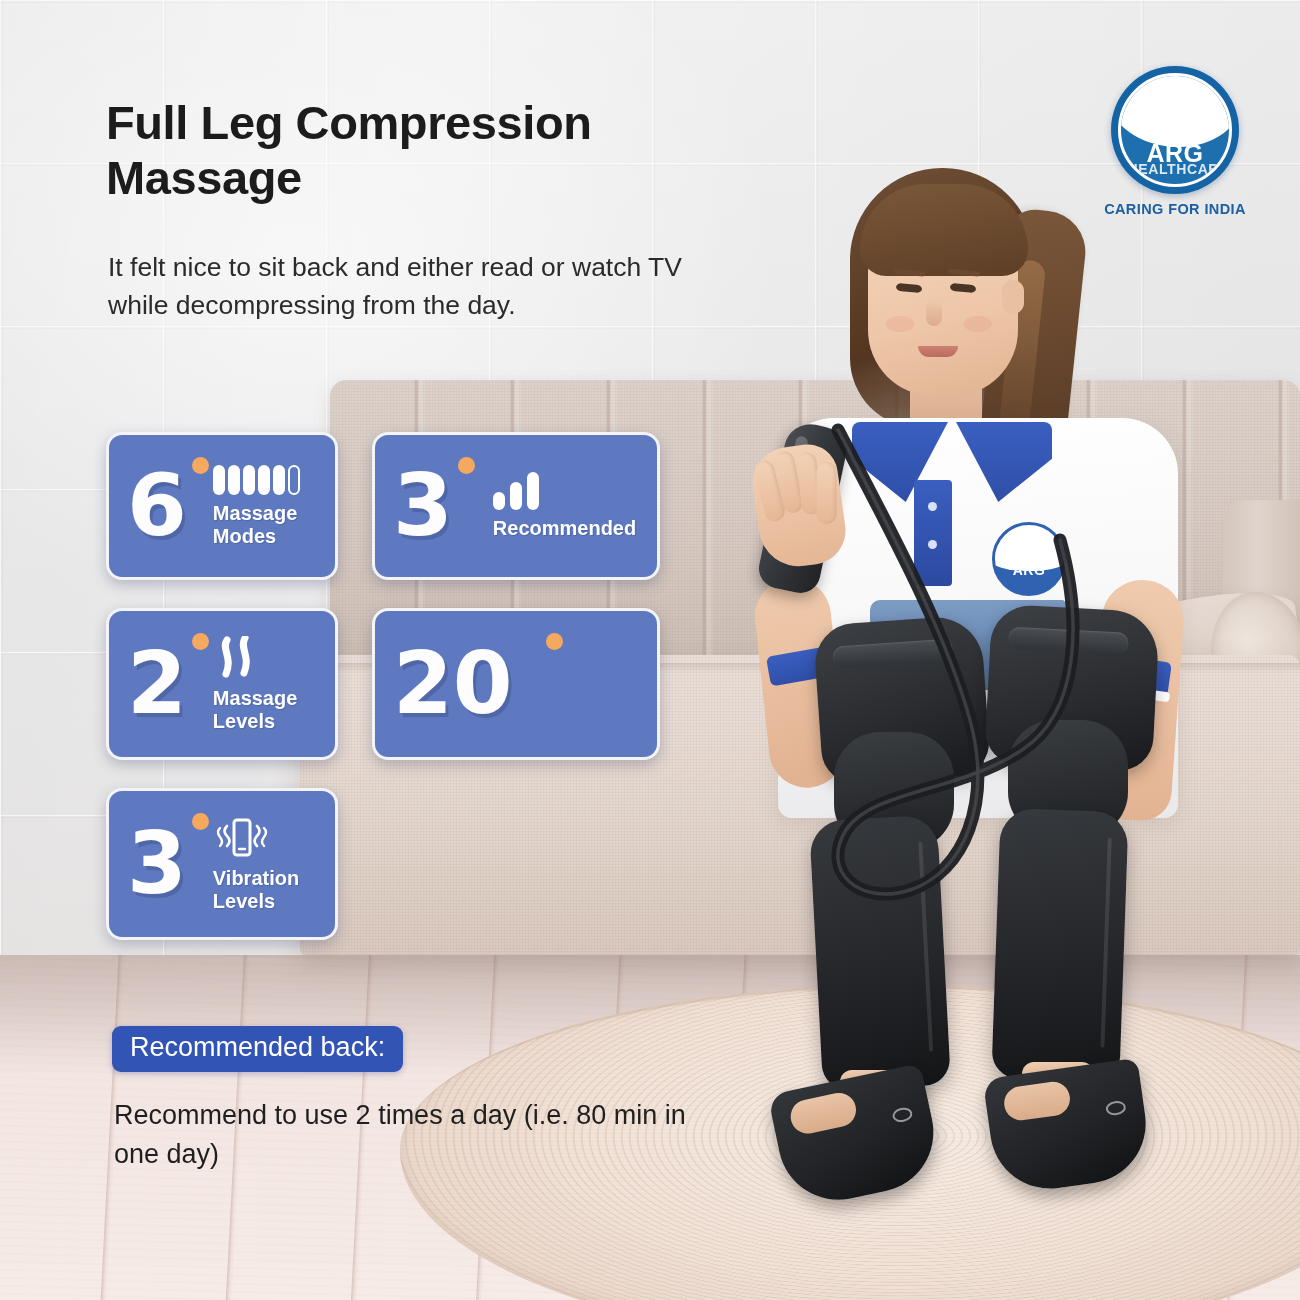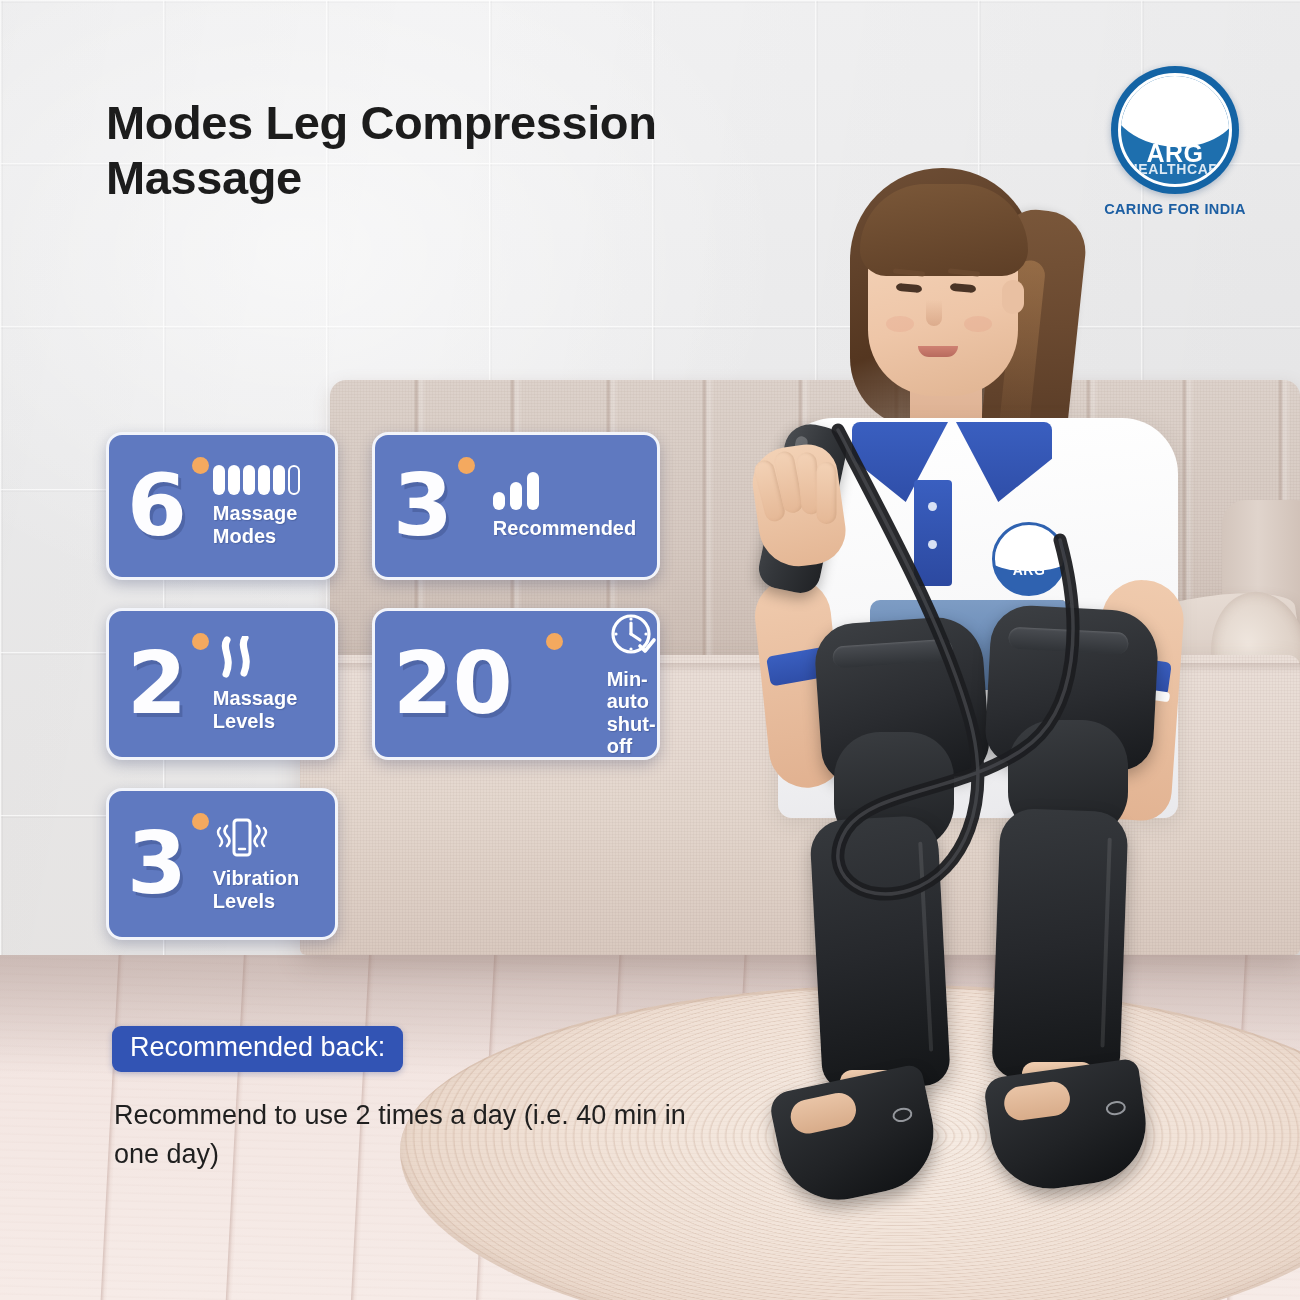--- a/index.html
+++ b/index.html
@@ -600,21 +600,22 @@
              C 100 486, 60 452, 86 410 C 112 370, 200 372, 262 330
              C 320 292, 322 200, 300 120" fill="none" stroke="#1c1e21" stroke-width="13" stroke-linecap="round" opacity=".95"></path>
     <path d="M78 10 C 130 110, 185 210, 210 300 C 232 382, 205 452, 150 470
              C 100 486, 60 452, 86 410 C 112 370, 200 372, 262 330
              C 320 292, 322 200, 300 120" fill="none" stroke="#55585d" stroke-width="3.5" stroke-linecap="round" opacity=".55"></path>
   </svg>
 </div>
 
 <div id="overlay">
 
-  <div class="title">Modes Leg Compression Massage</div>
+  <div class="title">Full Leg Compression Massage</div>
+  <div class="subtitle">It felt nice to sit back and either read or watch TV while decompressing from the day.</div>
 
   <div class="card" id="card-modes">
     <span class="num">6</span>
     <span class="dot"></span>
     <div class="body">
       <span class="bars6">
         <i></i>
           <i></i>
           <i></i>
           <i></i>
@@ -646,53 +647,40 @@
         <path d="M14 4 C 8 13, 20 21, 13 38" fill="none" stroke="#fff" stroke-width="7" stroke-linecap="round"></path>
         <path d="M32 2 C 26 12, 38 20, 31 37" fill="none" stroke="#fff" stroke-width="7" stroke-linecap="round"></path>
       </svg>
       <span class="label">Massage Levels</span>
     </div>
   </div>
 
   <div class="card" id="card-shutoff">
     <span class="num">20</span>
     <span class="dot"></span>
-    <div class="body" style="margin-left:16px;">
-      <svg width="52" height="50" viewBox="0 0 52 50">
-        <circle cx="24" cy="23" r="18" fill="none" stroke="#fff" stroke-width="3.2"></circle>
-        <line x1="24" y1="23" x2="24" y2="12" stroke="#fff" stroke-width="3.2" stroke-linecap="round"></line>
-        <line x1="24" y1="23" x2="33" y2="29" stroke="#fff" stroke-width="3.2" stroke-linecap="round"></line>
-        <circle cx="24" cy="8" r="1.6" fill="#fff"></circle>
-        <circle cx="39" cy="23" r="1.6" fill="#fff"></circle>
-        <circle cx="24" cy="38" r="1.6" fill="#fff"></circle>
-        <circle cx="9" cy="23" r="1.6" fill="#fff"></circle>
-        <path d="M33 35 l5 5 l9 -11" fill="none" stroke="#fff" stroke-width="3.6" stroke-linecap="round" stroke-linejoin="round"></path>
-      </svg>
-      <span class="label">Min-auto shut-off</span>
-    </div>
   </div>
 
   <div class="card" id="card-vibration">
     <span class="num">3</span>
     <span class="dot"></span>
     <div class="body">
       <svg width="56" height="44" viewBox="0 0 56 44">
         <rect x="21" y="4" width="16" height="35" rx="3" fill="none" stroke="#fff" stroke-width="3"></rect>
         <line x1="26" y1="33" x2="32" y2="33" stroke="#fff" stroke-width="2.4" stroke-linecap="round"></line>
         <path d="M14 10 q-5 5 0 10 q5 5 0 10" fill="none" stroke="#fff" stroke-width="2.6" stroke-linecap="round"></path>
         <path d="M7 12 q-4 4 0 9 q4 5 0 9" fill="none" stroke="#fff" stroke-width="2.4" stroke-linecap="round"></path>
         <path d="M44 10 q5 5 0 10 q-5 5 0 10" fill="none" stroke="#fff" stroke-width="2.6" stroke-linecap="round"></path>
         <path d="M51 12 q4 4 0 9 q-4 5 0 9" fill="none" stroke="#fff" stroke-width="2.4" stroke-linecap="round"></path>
       </svg>
       <span class="label">Vibration Levels</span>
     </div>
   </div>
 
   <div class="recommend-pill">Recommended back:</div>
-  <div class="recommend-text">Recommend to use 2 times a day (i.e. 40 min in one day)</div>
+  <div class="recommend-text">Recommend to use 2 times a day (i.e. 80 min in one day)</div>
 
   <div class="brand">
     <div class="brand-mark">
       <div class="brand-ring">
         <span class="brand-hill"></span>
         <span class="brand-arg">ARG</span>
         <span class="brand-hc">HEALTHCARE</span>
         <span class="brand-reg">®</span>
       </div>
     </div>

